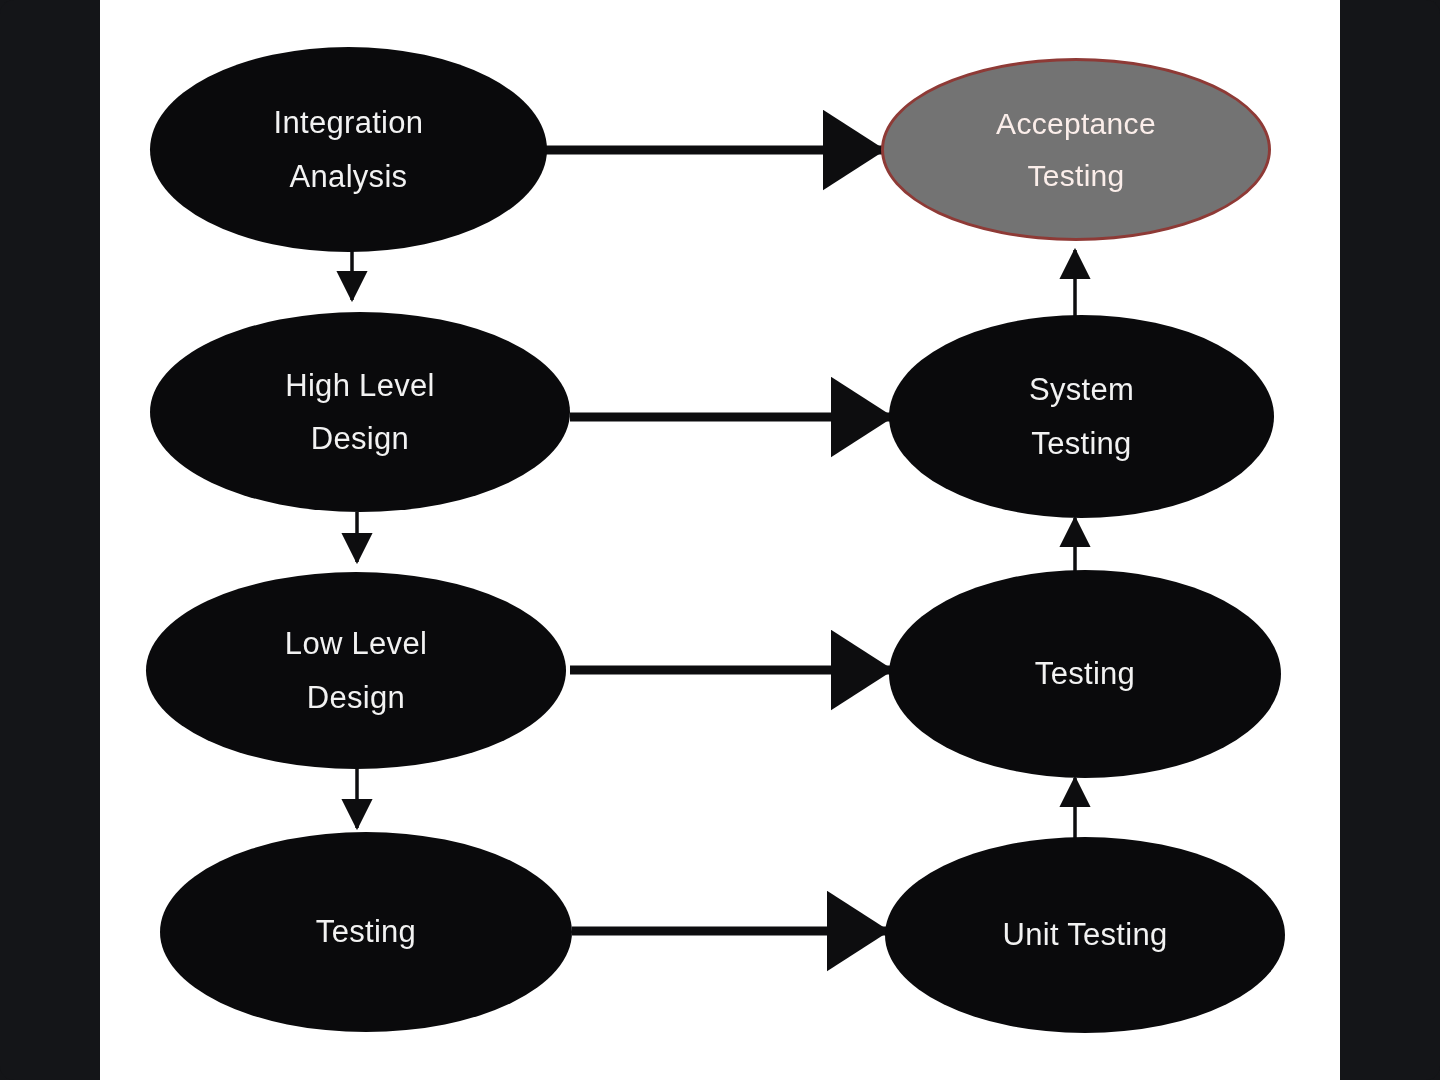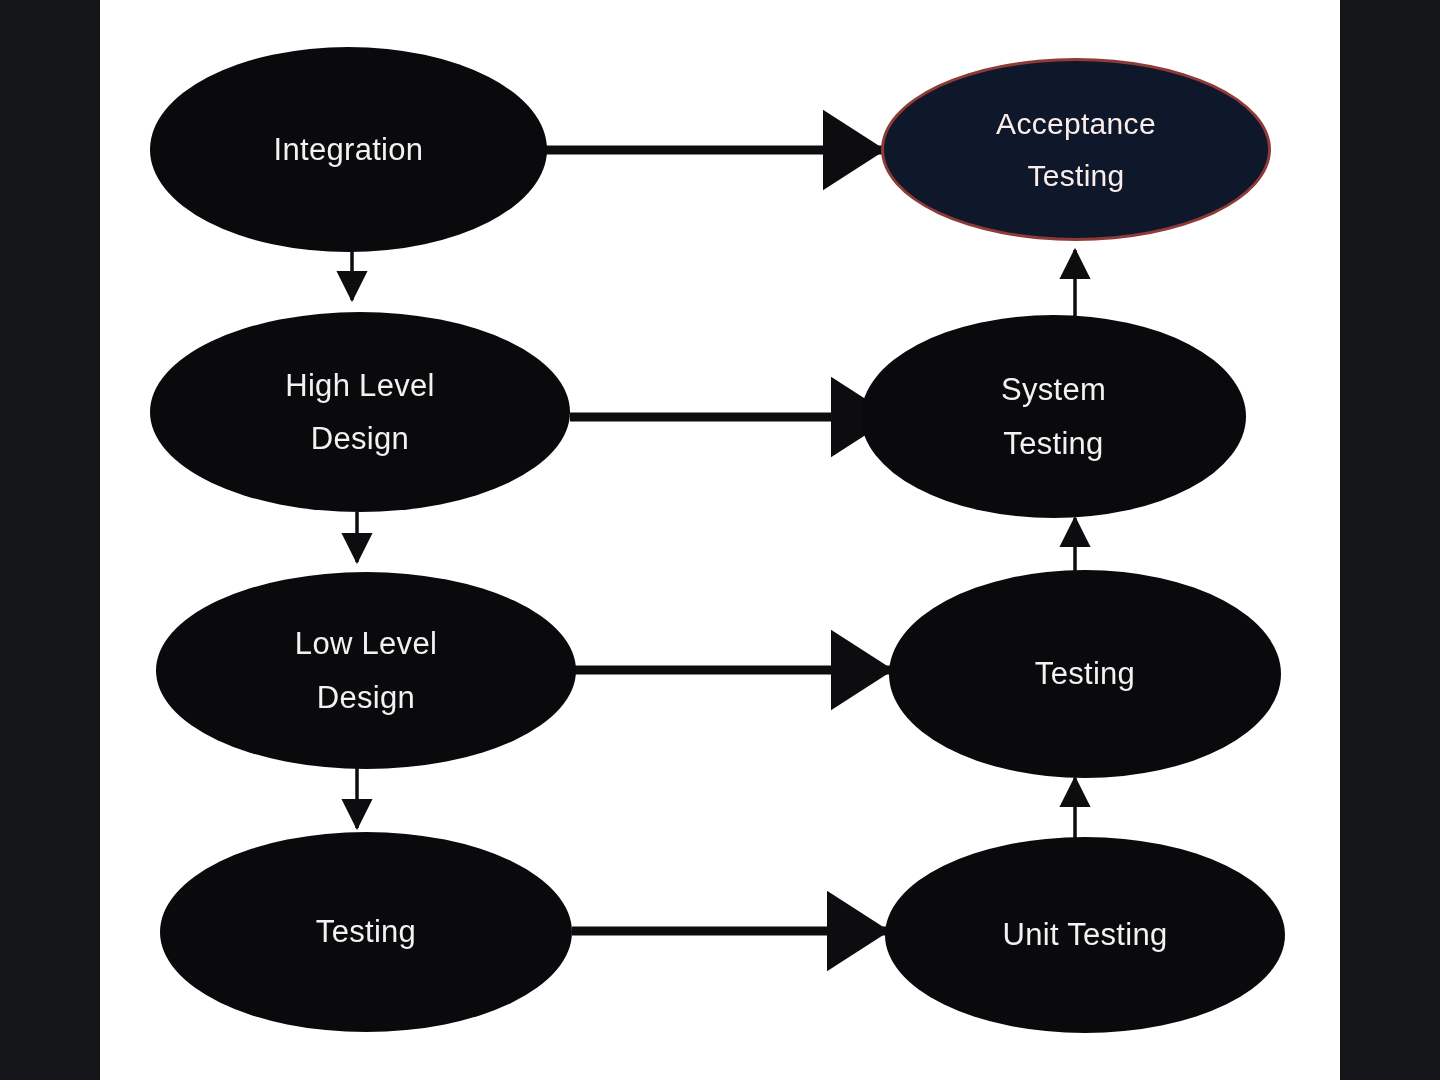--- a/index.html
+++ b/index.html
@@ -47,21 +47,21 @@
     justify-content:center;
     border-radius:50%;
     text-align:center;
     z-index:3;
   }
   .node.dark{
     background:#0a0a0c;
     color:#f2f2f2;
   }
   .node.highlight{
-    background:#0f172a;
+    background:#737373;
     border:3px solid #8e3a36;
     color:#fbeeea;
   }
   .node .line{
     display:block;
     font-size:31px;
     font-weight:400;
     line-height:1.72;
     letter-spacing:0.3px;
     white-space:nowrap;
@@ -104,38 +104,39 @@
 
         <g stroke="#0d0d0f" stroke-width="3.5" fill="none" marker-end="url(#arrow-thin)">
           <line x1="975" y1="842" x2="975" y2="778"></line>
           <line x1="975" y1="578" x2="975" y2="518"></line>
           <line x1="975" y1="318" x2="975" y2="250"></line>
         </g>
       </svg>
 
       <div class="node dark" style="left:50px; top:47px; width:397px; height:205px;">
         <span class="line">Integration</span>
+        <span class="line">Analysis</span>
       </div>
 
       <div class="node highlight" style="left:781px; top:58px; width:390px; height:183px;">
         <span class="line">Acceptance</span>
         <span class="line">Testing</span>
       </div>
 
       <div class="node dark" style="left:50px; top:312px; width:420px; height:200px;">
         <span class="line">High Level</span>
         <span class="line">Design</span>
       </div>
 
-      <div class="node dark" style="left:761px; top:315px; width:385px; height:203px;">
+      <div class="node dark" style="left:789px; top:315px; width:385px; height:203px;">
         <span class="line">System</span>
         <span class="line">Testing</span>
       </div>
 
-      <div class="node dark" style="left:56px; top:572px; width:420px; height:197px;text-align:center;">
+      <div class="node dark" style="left:46px; top:572px; width:420px; height:197px;text-align:center;">
         <span class="line">Low Level</span>
         <span class="line">Design</span>
       </div>
 
       <div class="node dark" style="left:789px; top:570px; width:392px; height:208px;">
         <span class="line">Testing</span>
       </div>
 
       <div class="node dark" style="left:60px; top:832px; width:412px; height:200px;">
         <span class="line">Testing</span>

